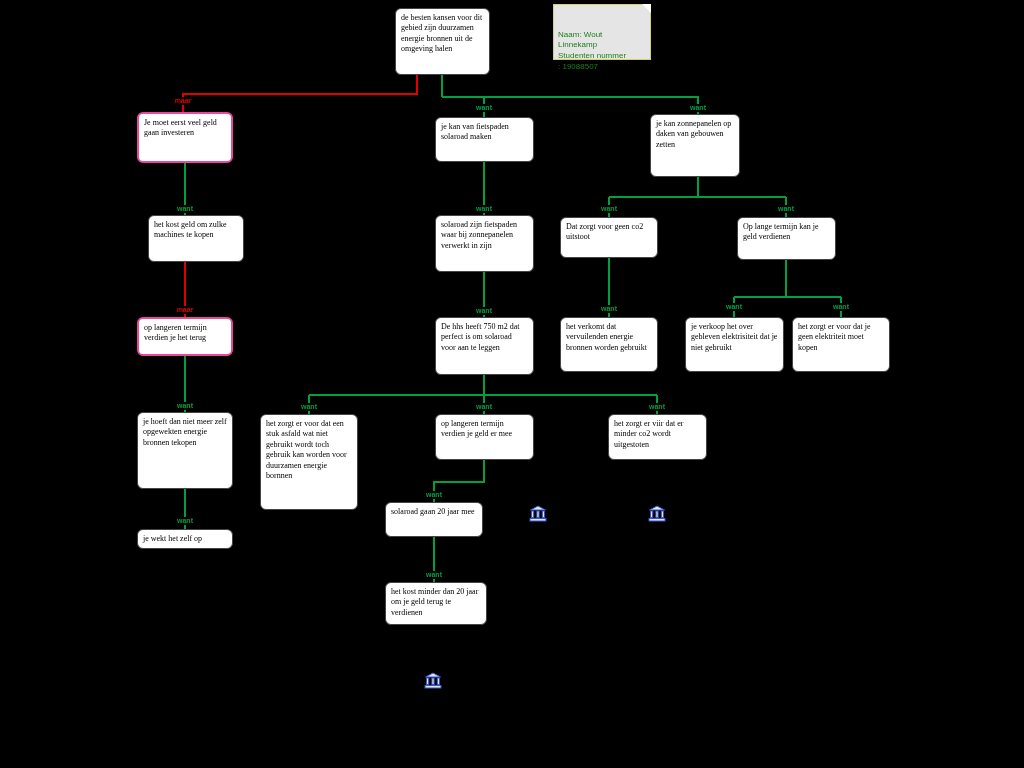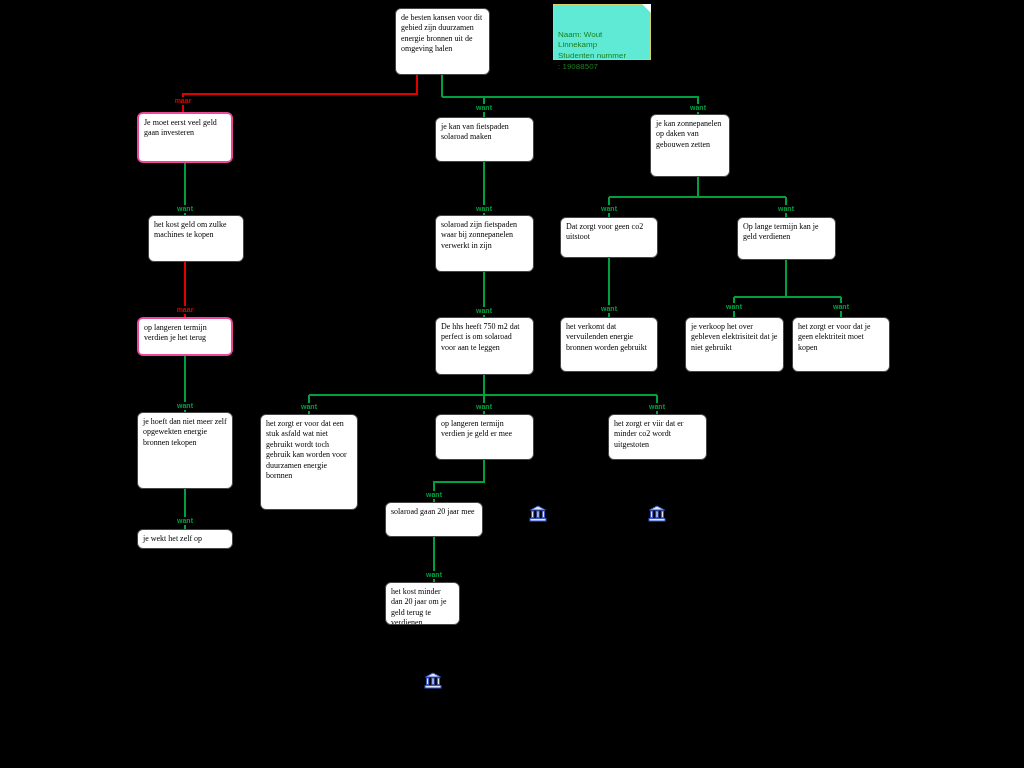--- a/index.html
+++ b/index.html
@@ -16,21 +16,21 @@
           padding:4px 5px; font-size:8px; line-height:1.3; overflow:hidden;font-family:Liberation Serif, serif; }
   .node.opposing { border:2px solid #ec4899; }
 
   .elabel { position:absolute; transform:translateX(-50%);
             font-size:7px; font-weight:bold; background:#000; padding:0 2px;
             line-height:1.2; }
   .elabel.want { color:#00a040; }
   .elabel.maar { color:#e00000; }
 
   .note { position:absolute; left:553px; top:4px; width:98px; height:56px;
-          background:#5eead4; border:1px solid #d2d266; color:#1e7e1e;
+          background:#e5e5e5; border:1px solid #d2d266; color:#1e7e1e;
           font-size:8px; line-height:1.35; padding:3px 4px;
           white-space:pre-line; }
   .note-fold { position:absolute; top:-1px; right:-1px; width:0; height:0;
                border-top:9px solid #ffffff; border-left:9px solid transparent; }
 
   .picon { position:absolute; width:18px; height:17px; }
 </style>
 </head>
 <body>
 
@@ -63,23 +63,23 @@
   <div class="node" style="left:137px;top:412px;width:96px;height:77px">je hoeft dan niet meer zelf opgewekten energie bronnen tekopen</div>
   <div class="node" style="left:137px;top:529px;width:96px;height:20px">je wekt het zelf op</div>
 
   <div class="node" style="left:435px;top:117px;width:99px;height:45px">je kan van fietspaden solaroad maken</div>
   <div class="node" style="left:435px;top:215px;width:99px;height:57px">solaroad zijn fietspaden waar bij zonnepanelen verwerkt in zijn</div>
   <div class="node" style="left:435px;top:317px;width:99px;height:58px">De hhs heeft 750 m2 dat perfect is om solaroad voor aan te leggen</div>
   <div class="node" style="left:260px;top:414px;width:98px;height:96px">het zorgt er voor dat een stuk asfald wat niet gebruikt wordt toch gebruik kan worden voor duurzamen energie bornnen</div>
   <div class="node" style="left:435px;top:414px;width:99px;height:46px">op langeren termijn verdien je geld er mee</div>
   <div class="node" style="left:608px;top:414px;width:99px;height:46px">het zorgt er viir dat er minder co2 wordt uitgestoten</div>
   <div class="node" style="left:385px;top:502px;width:98px;height:35px">solaroad gaan 20 jaar mee</div>
-  <div class="node" style="left:385px;top:582px;width:75px;height:43px">het kost minder dan 20 jaar om je geld terug te verdienen</div>
+  <div class="node" style="left:385px;top:582px;width:102px;height:43px">het kost minder dan 20 jaar om je geld terug te verdienen</div>
 
-  <div class="node" style="left:650px;top:114px;width:80px;height:63px">je kan zonnepanelen op daken van gebouwen zetten</div>
+  <div class="node" style="left:650px;top:114px;width:90px;height:63px">je kan zonnepanelen op daken van gebouwen zetten</div>
   <div class="node" style="left:560px;top:217px;width:98px;height:41px">Dat zorgt voor geen co2 uitstoot</div>
   <div class="node" style="left:737px;top:217px;width:99px;height:43px">Op lange termijn kan je geld verdienen</div>
   <div class="node" style="left:560px;top:317px;width:98px;height:55px">het verkomt dat vervuilenden energie bronnen worden gebruikt</div>
   <div class="node" style="left:685px;top:317px;width:99px;height:55px">je verkoop het over gebleven elektrisiteit dat je niet gebruikt</div>
   <div class="node" style="left:792px;top:317px;width:98px;height:55px">het zorgt er voor dat je geen elektriteit moet kopen</div>
 
   <span class="elabel maar" style="left:183px;top:97px">maar</span>
   <span class="elabel want" style="left:484px;top:104px">want</span>
   <span class="elabel want" style="left:698px;top:104px">want</span>
   <span class="elabel want" style="left:185px;top:205px">want</span>

